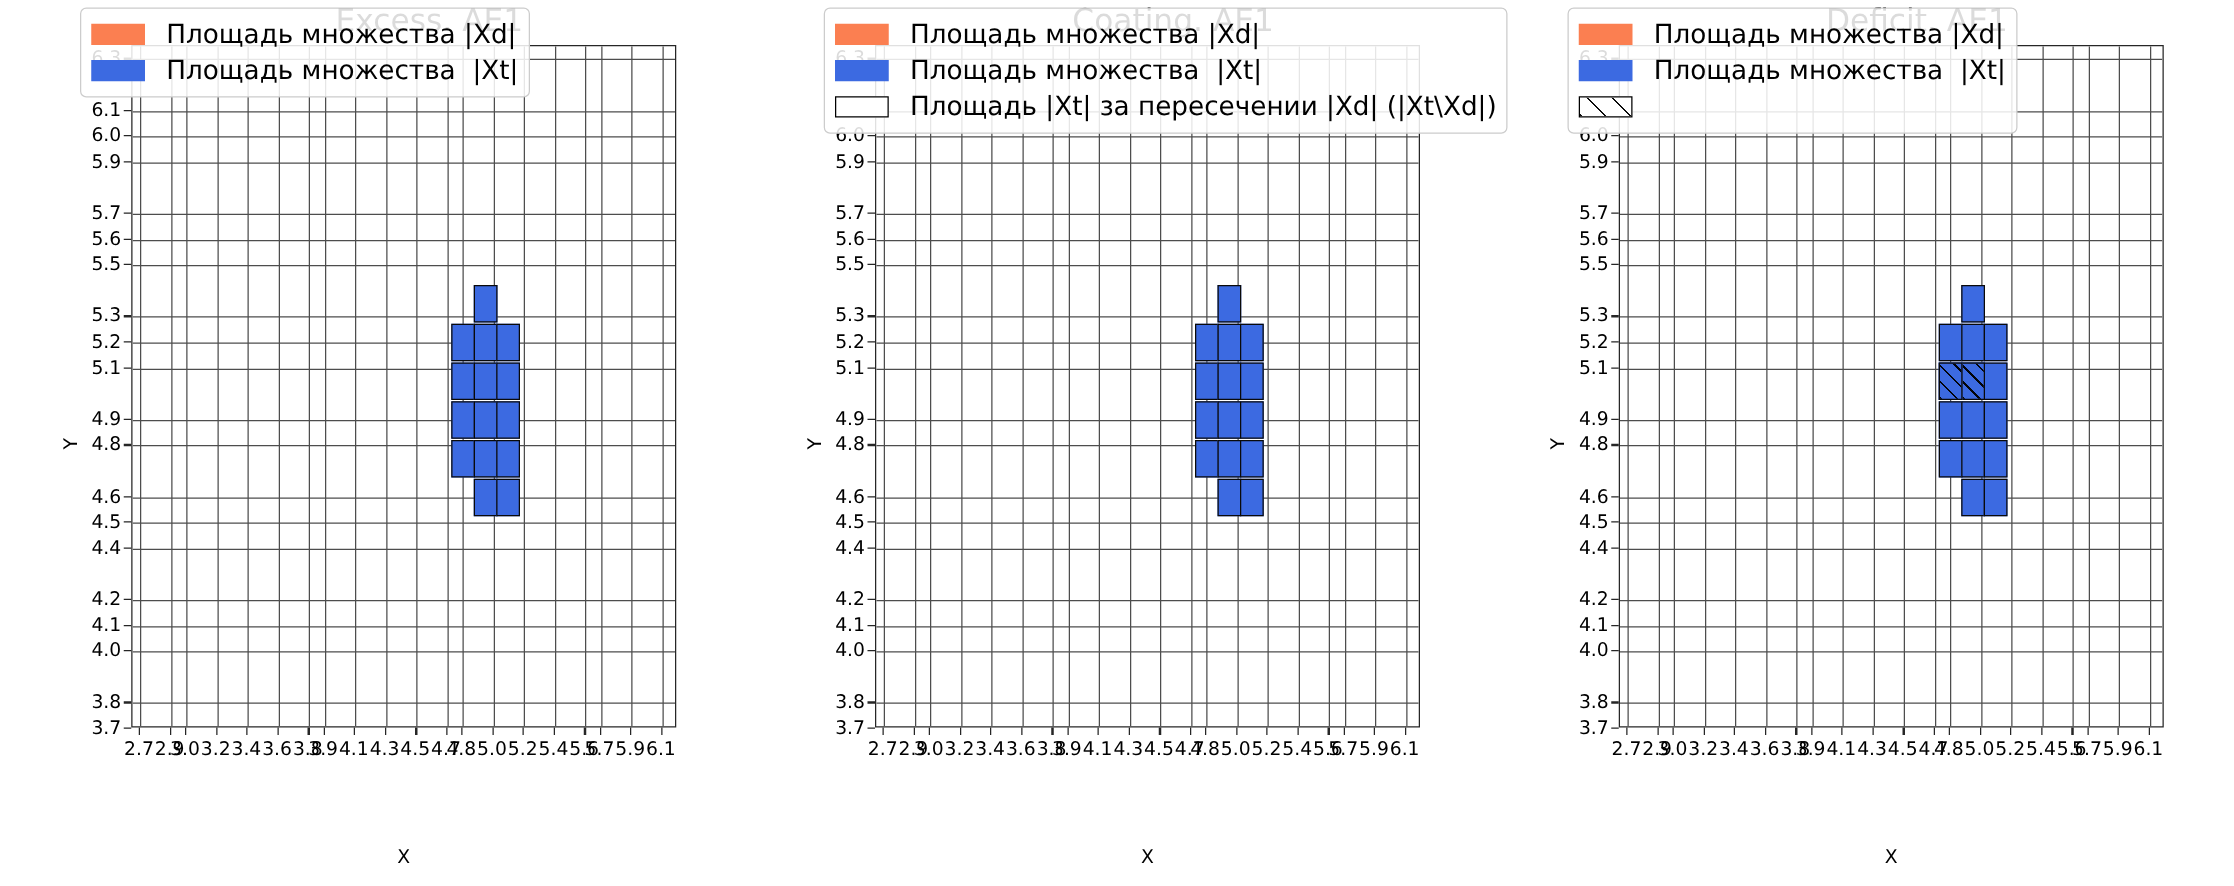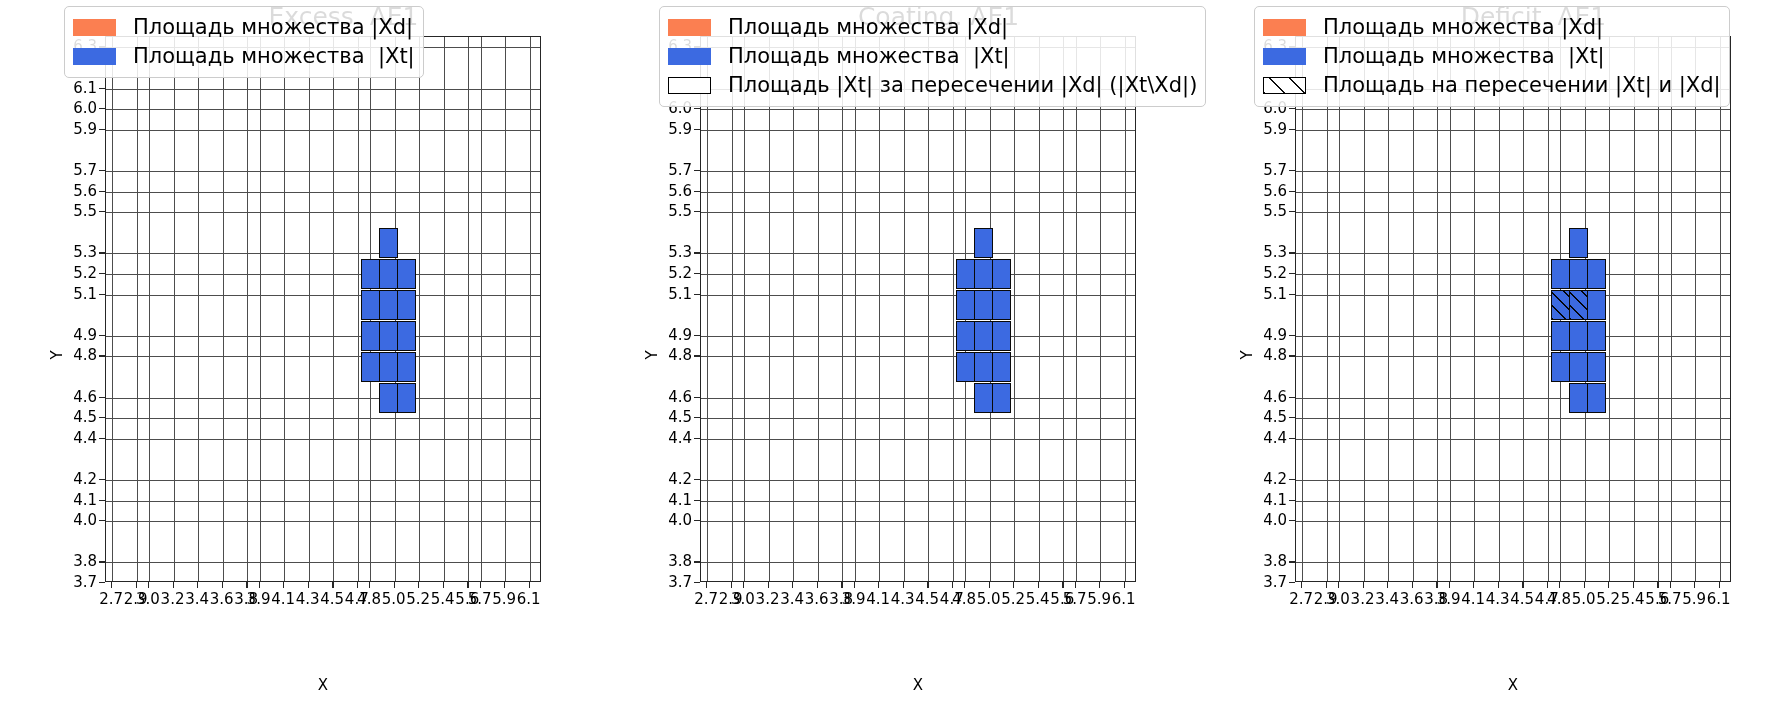--- a/index.html
+++ b/index.html
@@ -573,21 +573,20 @@
       <div class="legend-row">
         <span class="legend-swatch orange"></span>
         <span class="legend-label">Площадь множества |Xd|</span>
       </div>
       <div class="legend-row">
         <span class="legend-swatch blue"></span>
         <span class="legend-label">Площадь множества  |Xt|</span>
       </div>
       <div class="legend-row">
         <span class="legend-swatch hatch"></span>
-        <span class="legend-label">Площадь на пересечении |Xt| и |Xd|</span>
       </div>
     </div>
   <div class="xtick-mark" style="left: 65.1408px; top: 582px;"></div>
       <div class="xtick-label" style="left: 65.1408px; top: 590px;">2.7</div>
       <div class="xtick-mark" style="left: 89.7042px; top: 582px;"></div>
       <div class="xtick-label" style="left: 89.7042px; top: 590px;">2.9</div>
       <div class="xtick-mark" style="left: 101.986px; top: 582px;"></div>
       <div class="xtick-label" style="left: 101.986px; top: 590px;">3.0</div>
       <div class="xtick-mark" style="left: 126.549px; top: 582px;"></div>
       <div class="xtick-label" style="left: 126.549px; top: 590px;">3.2</div>

